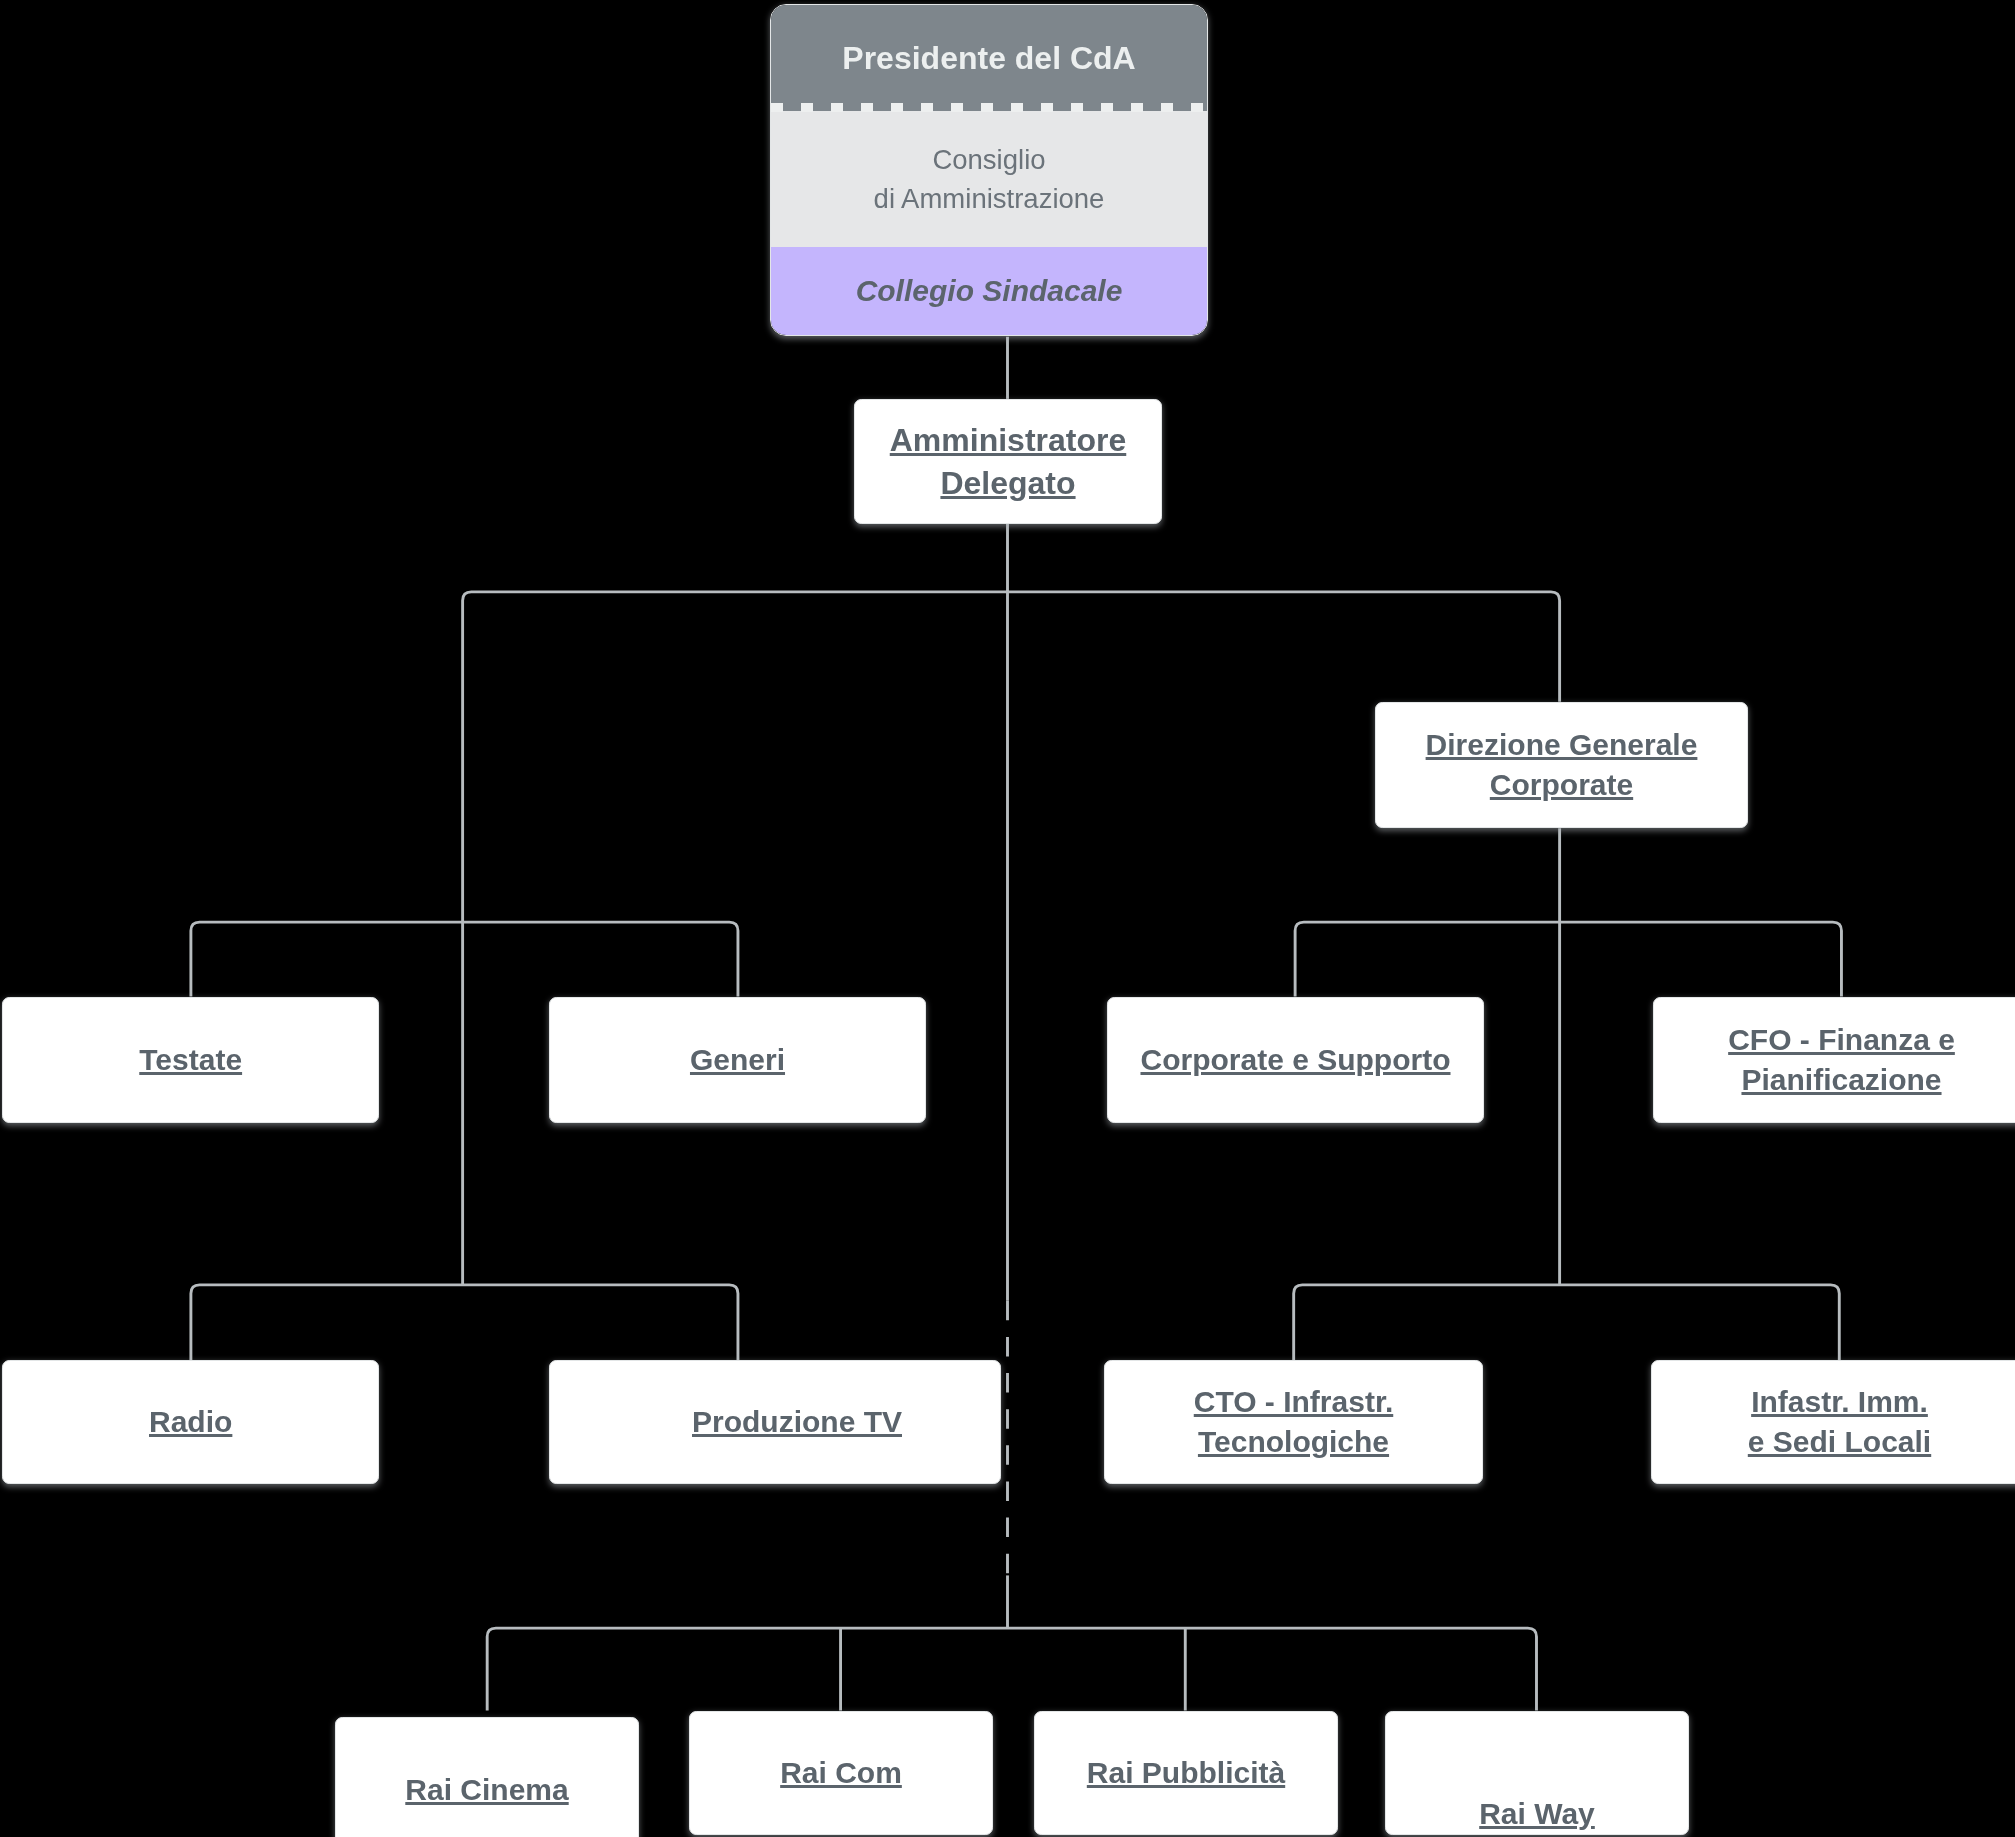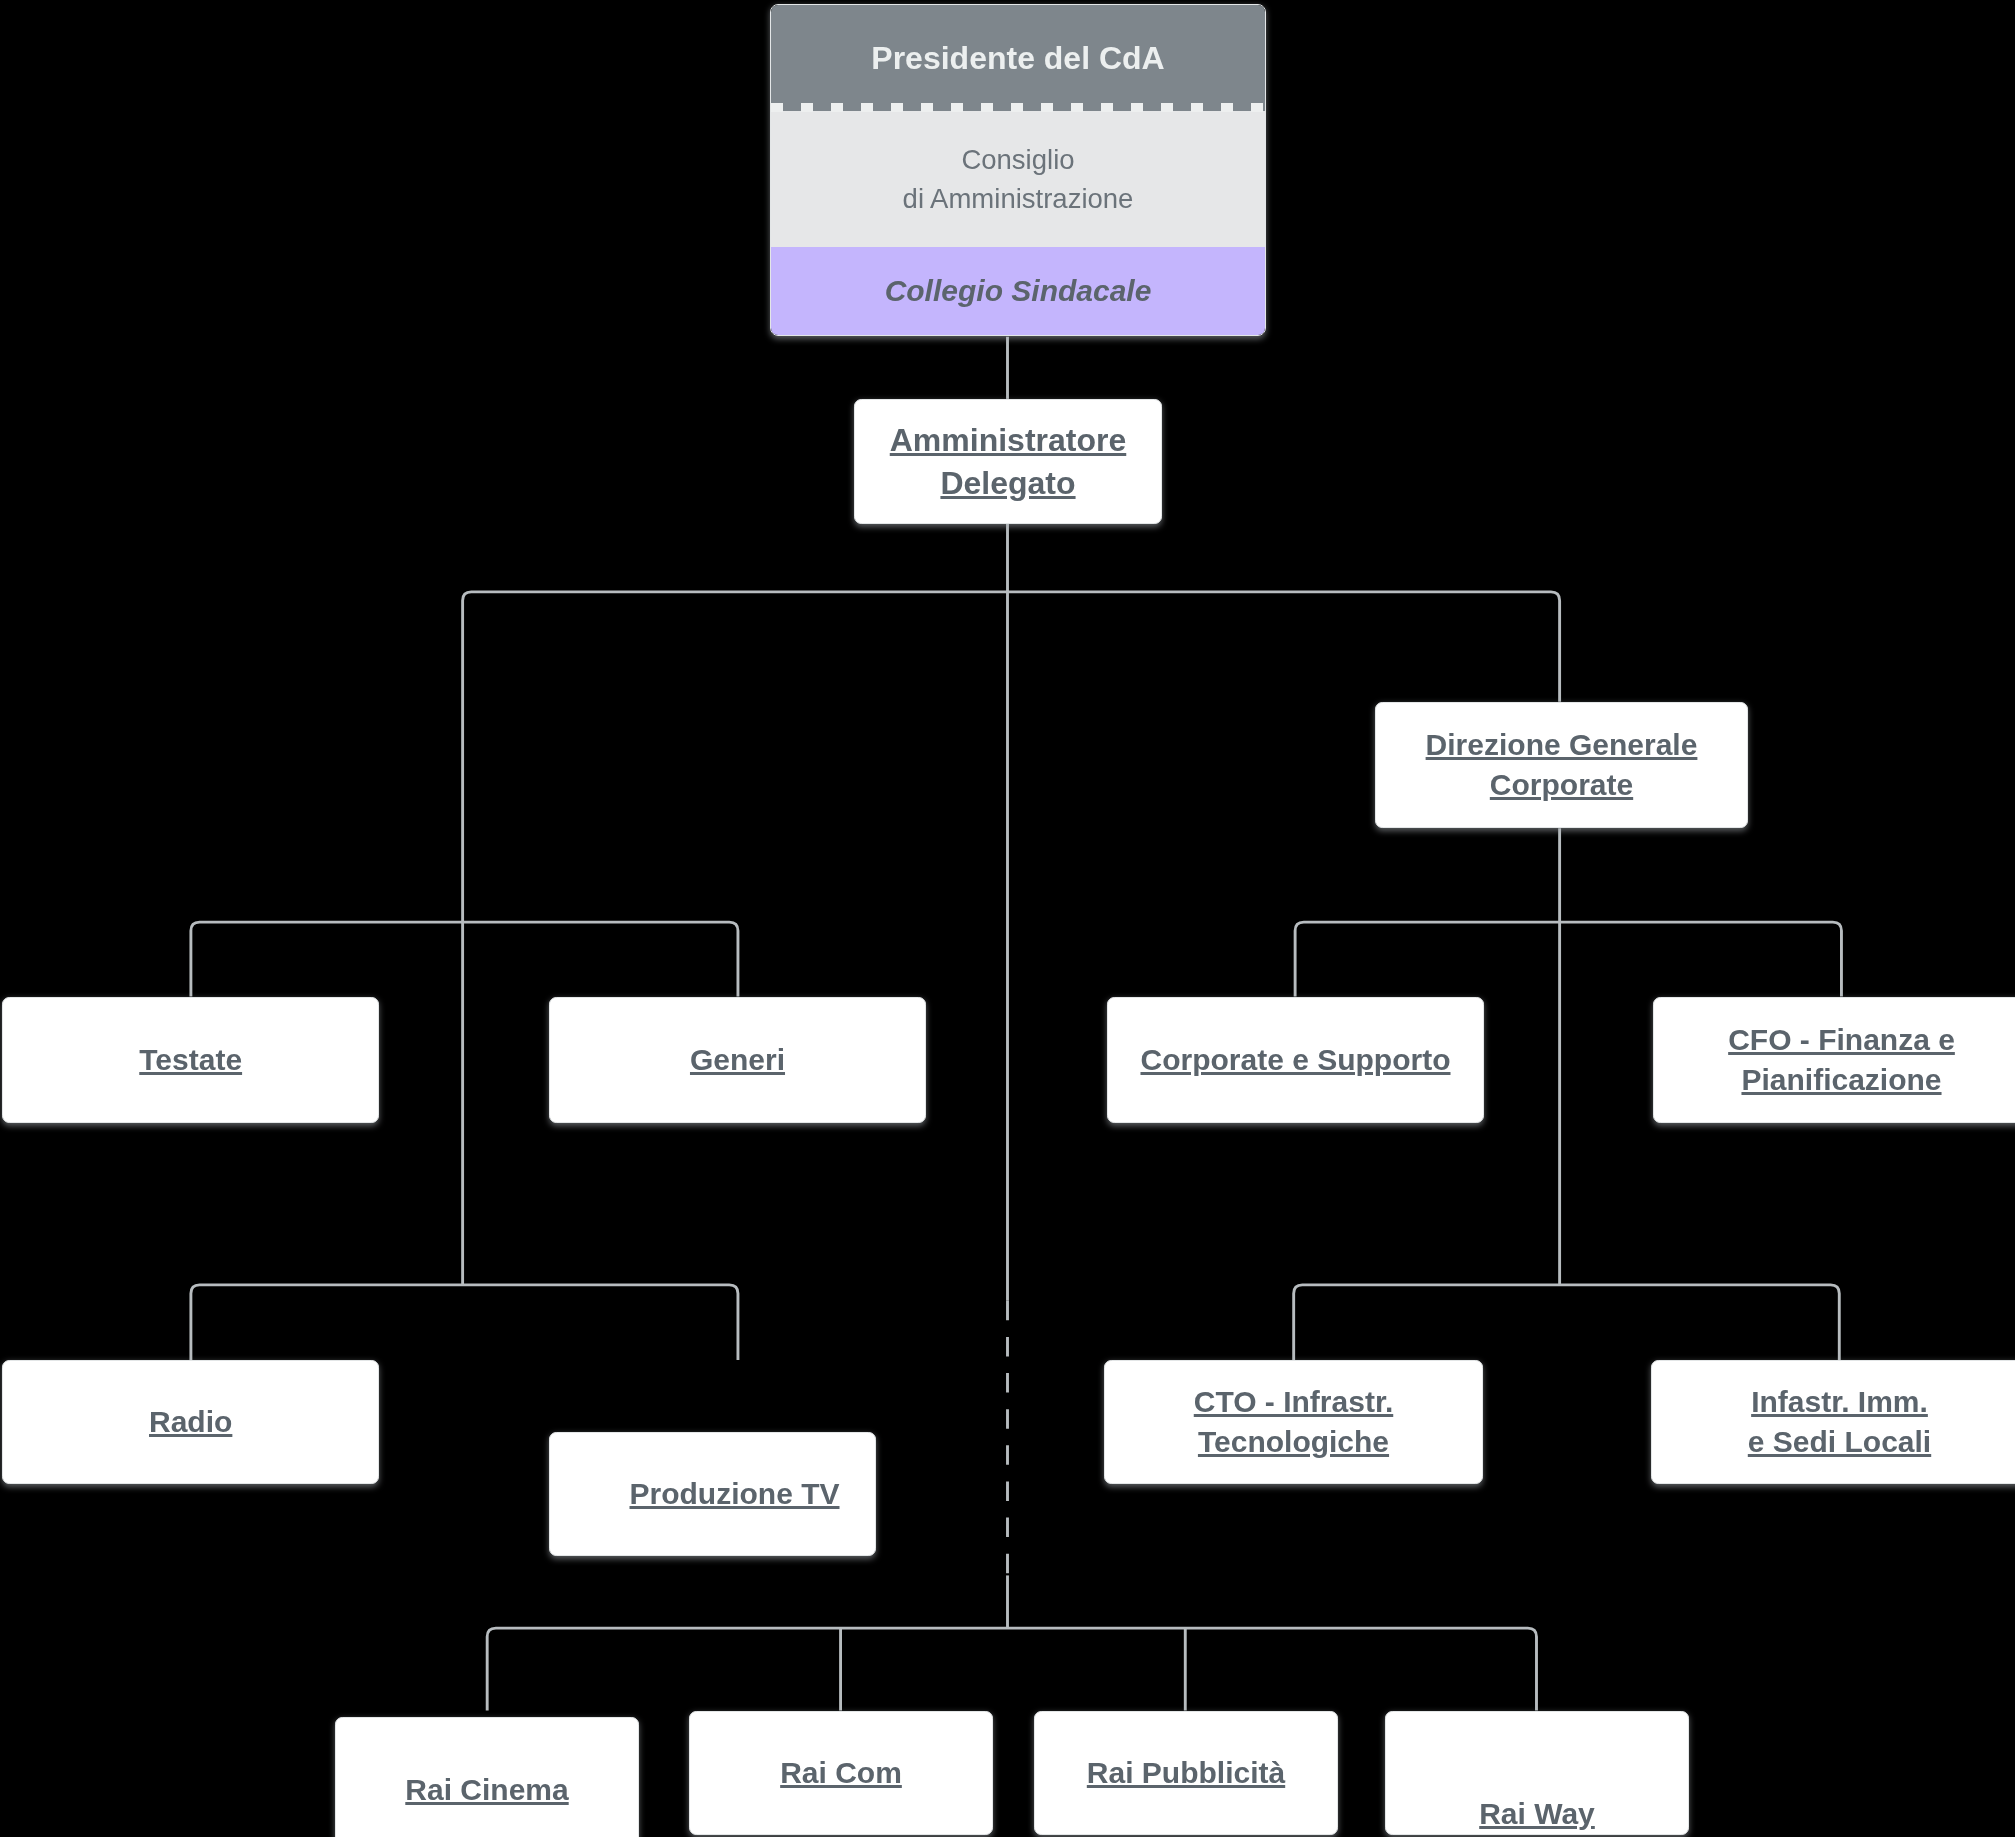--- a/index.html
+++ b/index.html
@@ -38,23 +38,23 @@
     line-height: 40px;
     color: #5B646C;
     white-space: pre-line;
     text-align: center;
     text-decoration: underline;
   }
   
   #root-box {
     position: absolute;
     left: 770px; top: 4.3px;
-    width: 496px; height: 332px;
+    width: 438px; height: 332px;
     border: 1.4px solid #E3E6E7;
-    border-radius: 8px;
+    border-radius: 16px;
     box-shadow: 0 2.2px 6.5px rgba(165,172,177,0.55);
     overflow: hidden;
     box-sizing: border-box;
     display: flex;
     flex-direction: column;
   }
   #root-header {
     height: 106px;
     background: #7E868C;
     display: flex;
@@ -163,21 +163,21 @@
     <span class="node-label">Corporate e Supporto</span>
   </div>
   <div class="node" style="left:1653px; top:997px; width:377px; height:126px;">
     <span class="node-label">CFO - Finanza e
 Pianificazione</span>
   </div>
 
   <div class="node" style="left:2.2px; top:1360px; width:377px; height:124px;">
     <span class="node-label">Radio</span>
   </div>
-  <div class="node" style="left:549px; top:1432px; width:327px; height:124px;padding-left:44px;">
+  <div class="node" style="left:549px; top:1360px; width:452px; height:124px;padding-left:44px;">
     <span class="node-label">Produzione TV</span>
   </div>
   <div class="node" style="left:1104px; top:1360px; width:379px; height:124px;">
     <span class="node-label">CTO - Infrastr.
 Tecnologiche</span>
   </div>
   <div class="node" style="left:1651px; top:1360px; width:377px; height:124px;">
     <span class="node-label">Infastr. Imm.
 e Sedi Locali</span>
   </div>

